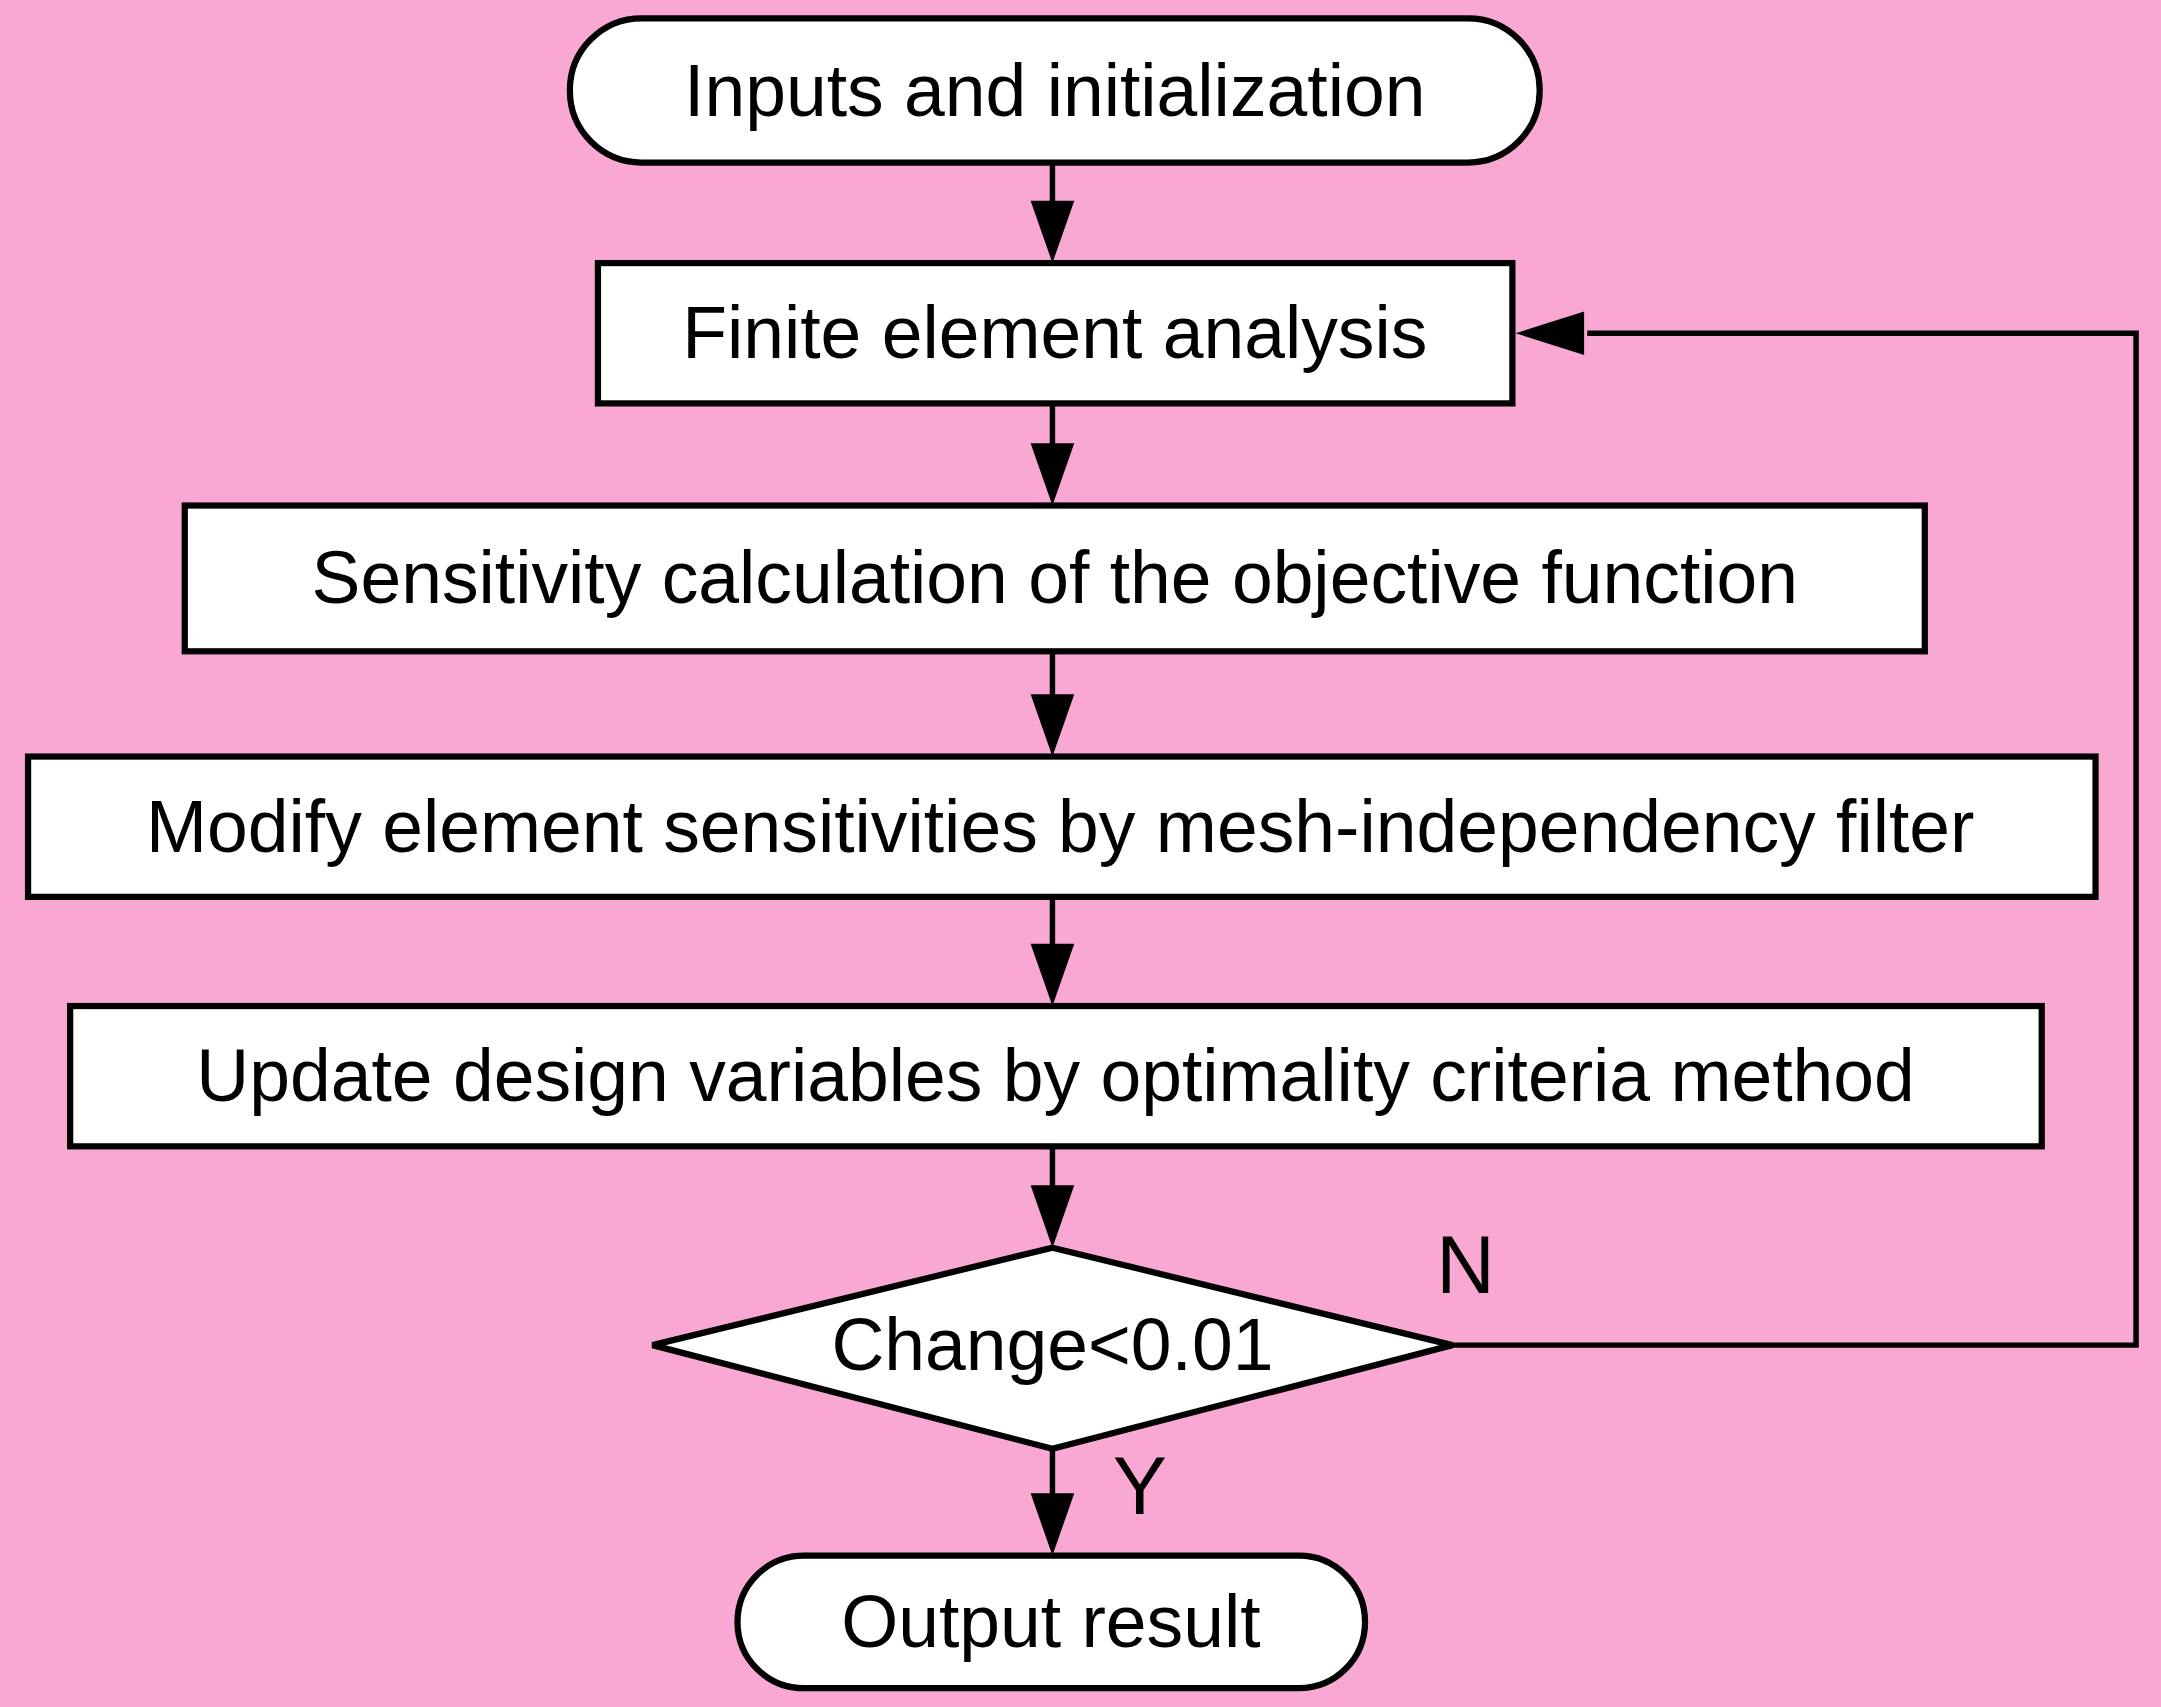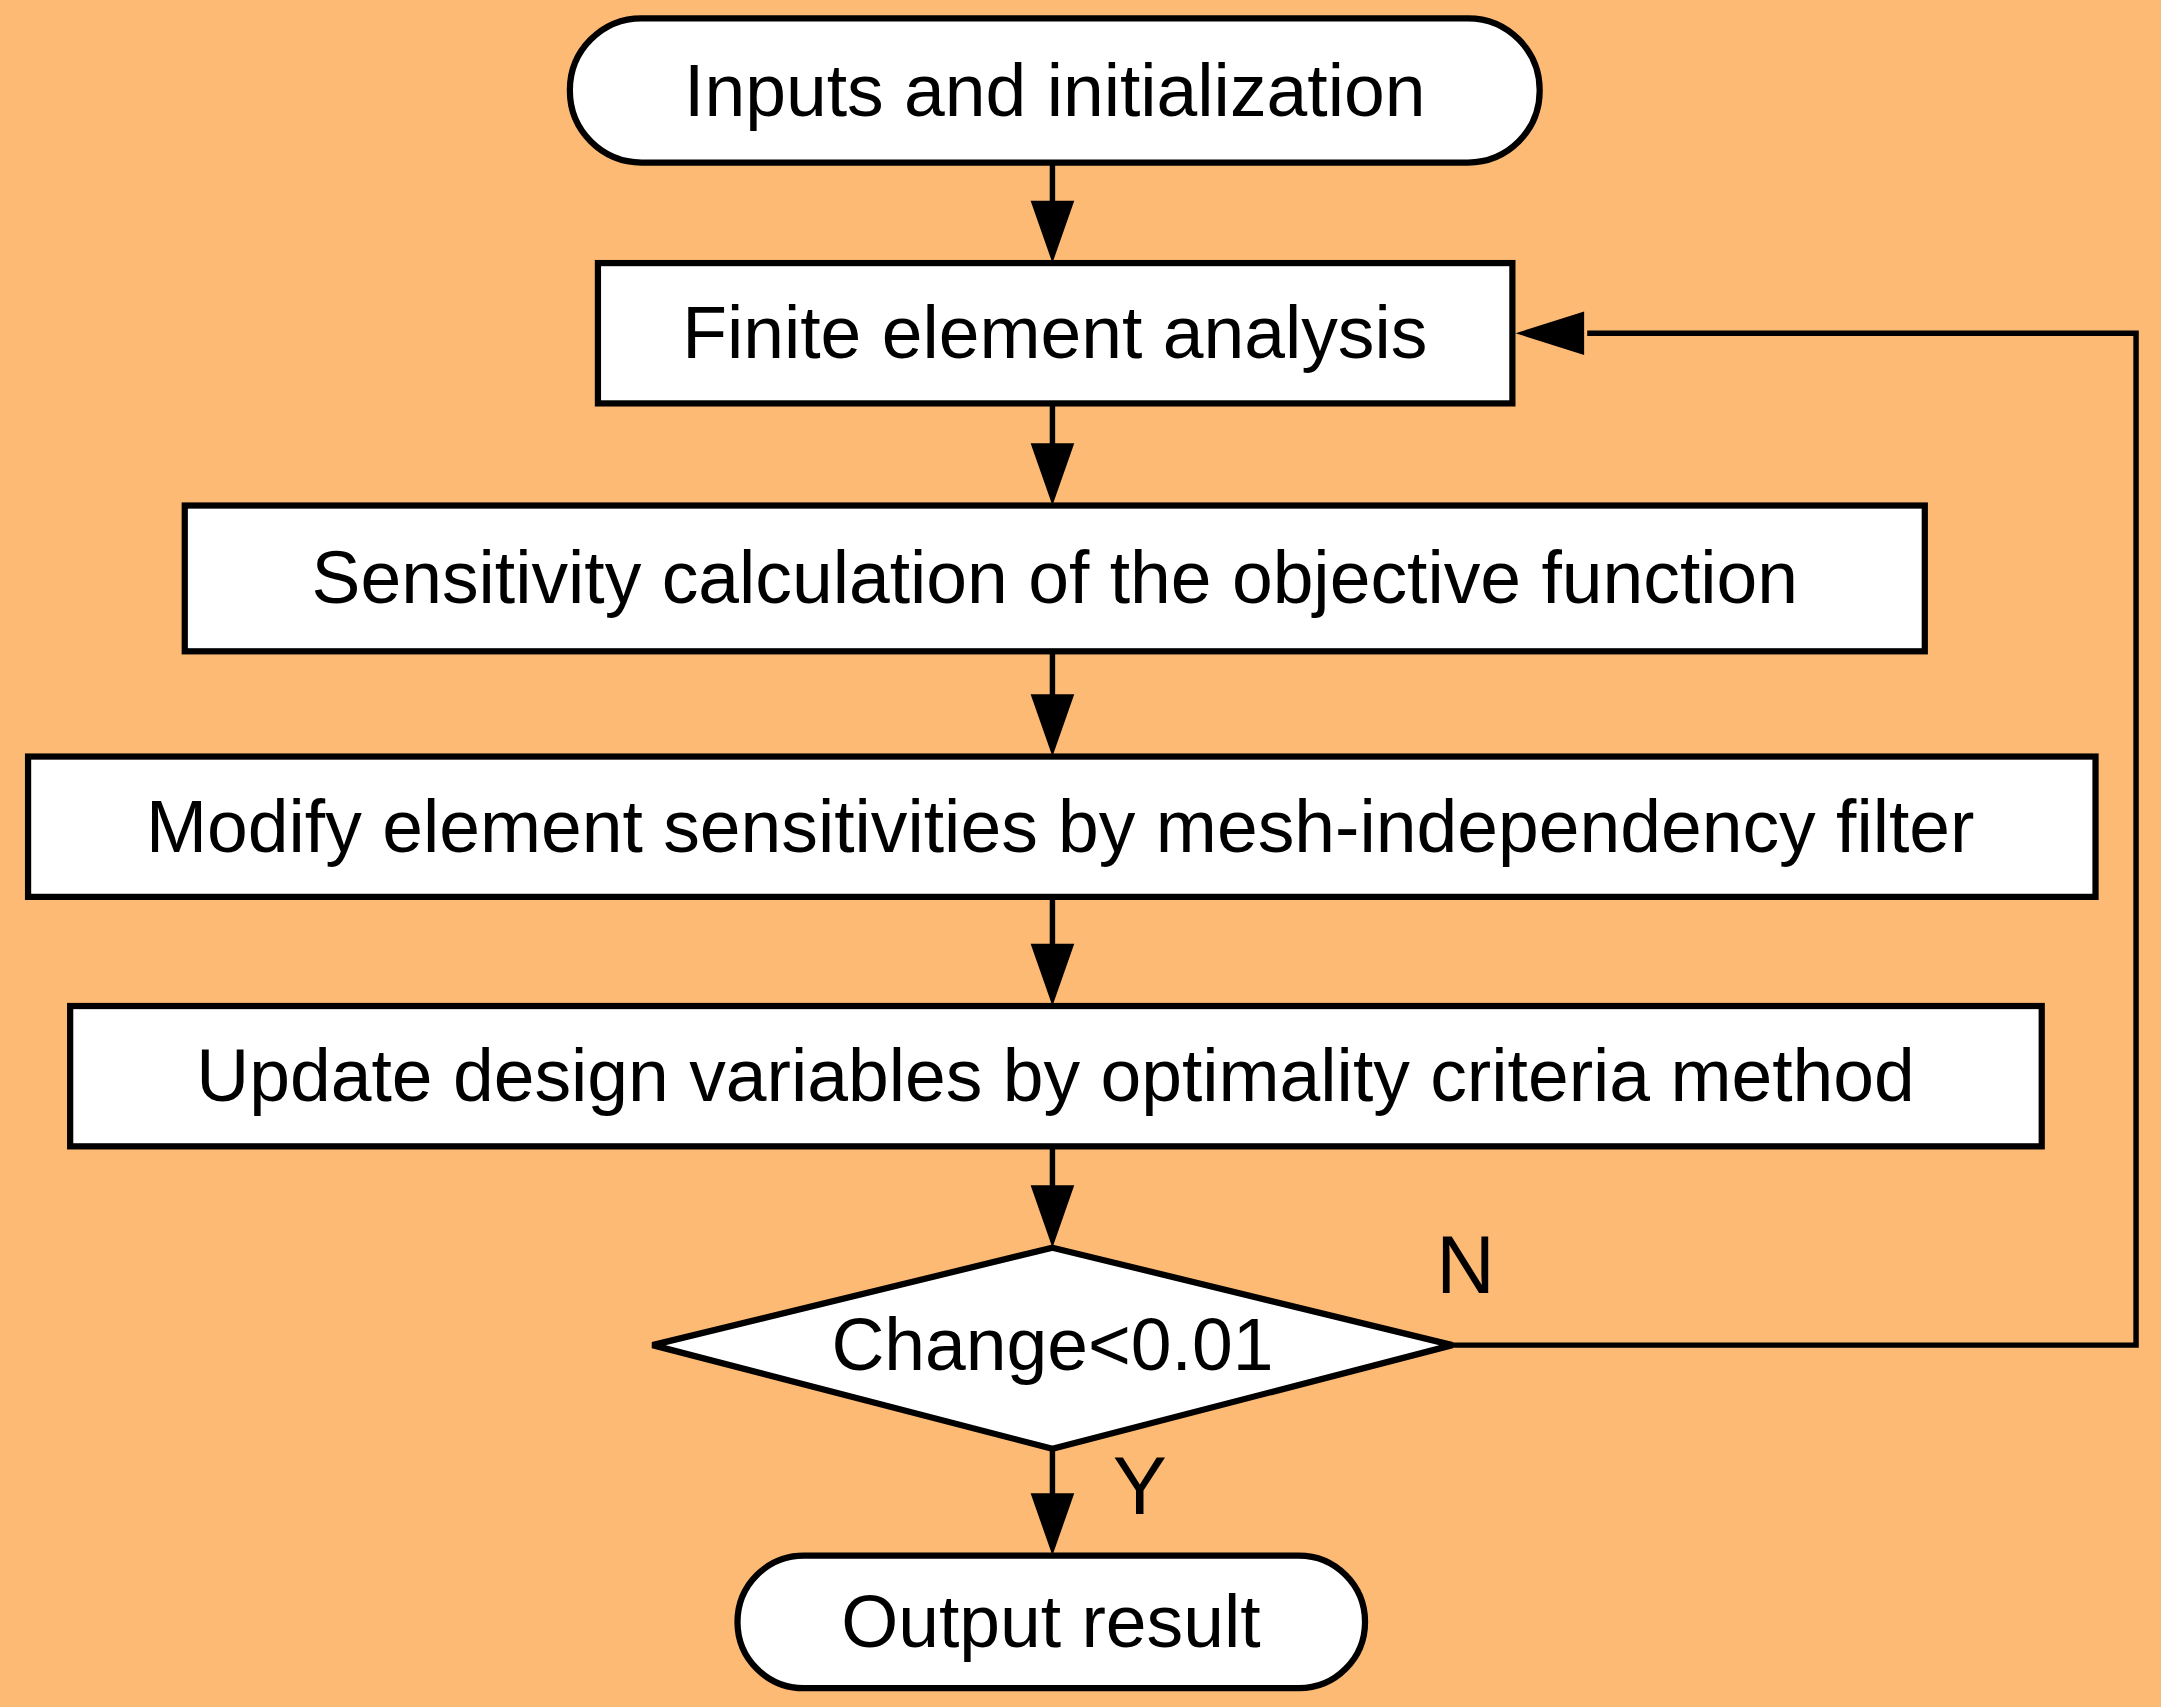--- a/index.html
+++ b/index.html
@@ -3,21 +3,21 @@
 <meta charset="utf-8">
 <style>
   html, body {
     margin: 0;
     padding: 0;
     background: #ffffff;
   }
   .canvas-wrap {
     width: 2161px;
     height: 1708px;
-    background: #fdba74;
+    background: #f9a8d4;
   }
   svg {
     display: block;
   }
   .shape {
     fill: #ffffff;
     stroke: #000000;
     stroke-width: 8;
   }
   .connector {

